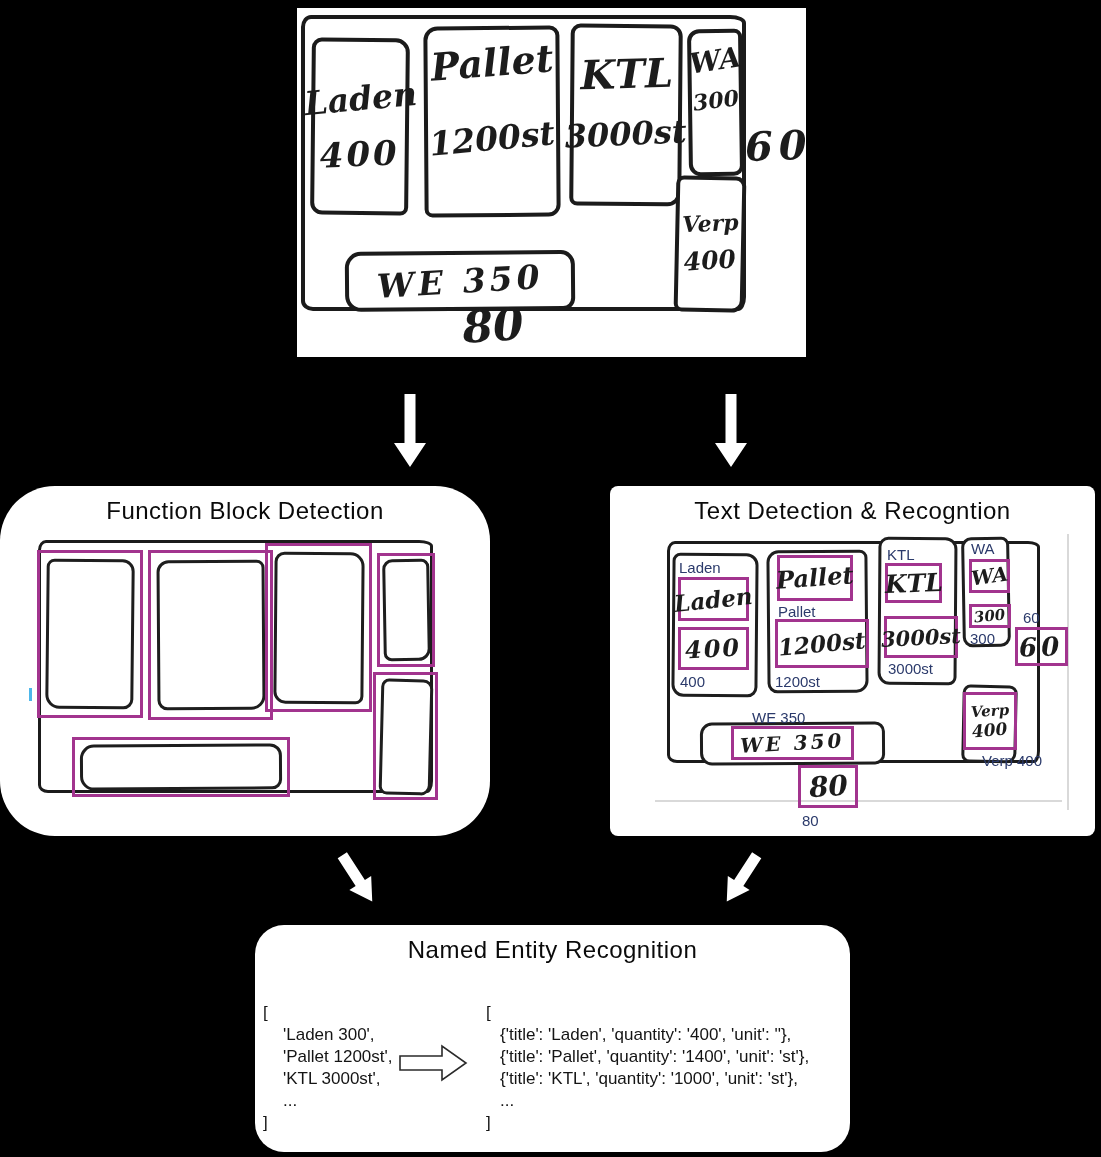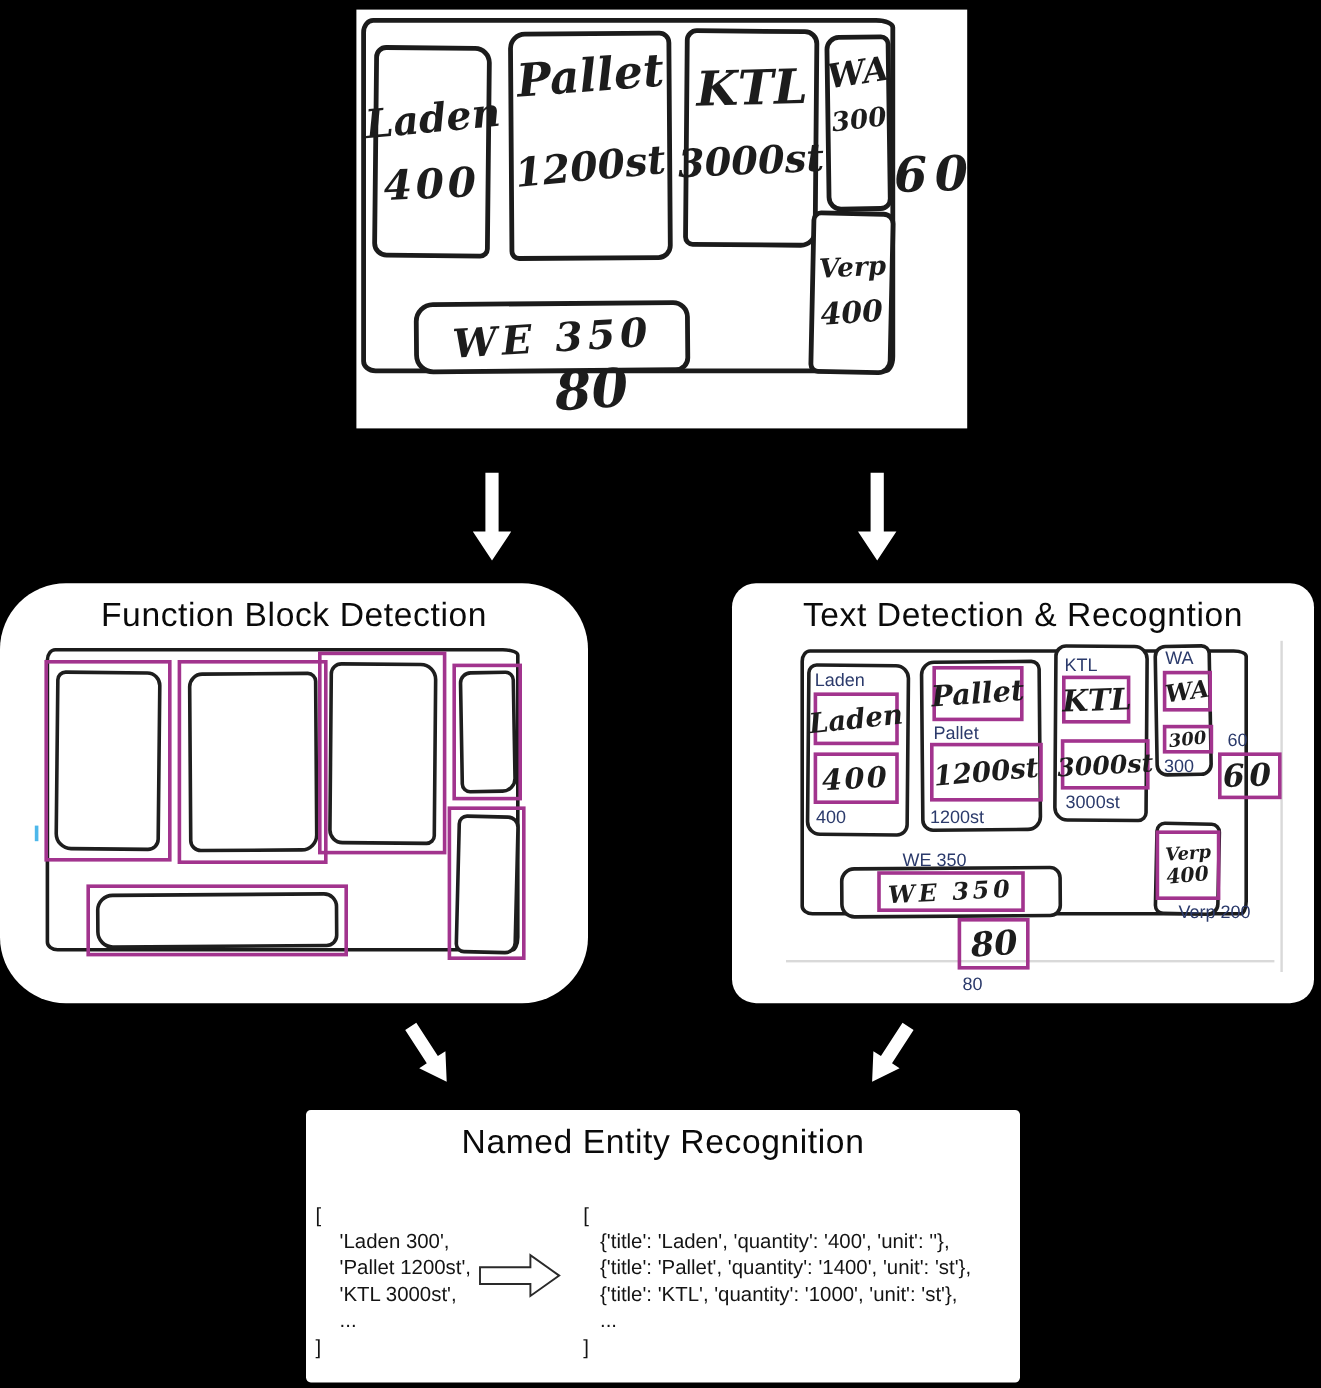--- a/index.html
+++ b/index.html
@@ -1,20 +1,20 @@
 <!DOCTYPE html>
 <html><head>
 <meta charset="utf-8">
 <style>
   html,body{margin:0;padding:0;background:#000;}
   body{position:relative;width:1101px;height:1157px;overflow:hidden;
        font-family:"Liberation Sans",sans-serif;}
   .abs{position:absolute;box-sizing:border-box;}
   .panel{position:absolute;background:#fff;box-sizing:border-box;}
-  .ptitle{width:100%;text-align:center;font-size:28px;color:#0a0a0a;
+  .ptitle{width:100%;text-align:center;font-size:24px;color:#0a0a0a;
           font-family:"Liberation Sans",sans-serif;letter-spacing:.5px;}
   
   .sblock{position:absolute;box-sizing:border-box;border:4px solid #1b1b1b;
           background:#fff;display:flex;flex-direction:column;align-items:center;}
   .mblock{position:absolute;box-sizing:border-box;border:3px solid #1e1e1e;background:#fff;}
   .frame{position:absolute;box-sizing:border-box;border:4px solid #1b1b1b;background:transparent;}
   .hand{font-family:"DejaVu Serif",serif;font-style:italic;font-weight:bold;
         color:#1c1c1c;display:block;text-align:center;line-height:1;}
   .pbox{position:absolute;box-sizing:border-box;border:3px solid #a2348e;
         display:flex;align-items:center;justify-content:center;flex-direction:column;}
@@ -97,21 +97,21 @@
 
   <div class="pbox" style="left:373px;top:186px;width:65px;height:128px;"></div>
   <div class="mblock" style="left:380px;top:193px;width:52px;height:116px;border-radius:8px 10px 10px 8px;transform:rotate(1.4deg);"></div>
 
   <div class="pbox" style="left:72px;top:251px;width:218px;height:60px;"></div>
   <div class="mblock" style="left:80px;top:258px;width:202px;height:46px;border-radius:14px 12px 10px 14px;transform:rotate(-.4deg);"></div>
 
   <div class="abs" style="left:29px;top:202px;width:3px;height:13px;background:#4db7ea;"></div>
 </div>
 
-<div class="panel" style="left:610px;top:486px;width:485px;height:350px;border-radius:20px;">
+<div class="panel" style="left:610px;top:486px;width:485px;height:350px;border-radius:8px;">
   <div class="ptitle" style="margin-top:11px;">Text Detection &amp; Recogntion</div>
 
   <div class="grayline" style="left:45px;top:314px;width:407px;height:2px;"></div>
   <div class="grayline" style="left:457px;top:48px;width:2px;height:276px;"></div>
 
   <div class="frame" style="left:57px;top:55px;width:373px;height:222px;border-width:3px;
               border-radius:8px 12px 6px 10px / 10px 6px 12px 8px;"></div>
 
   <div class="mblock" style="left:62px;top:67px;width:86px;height:144px;border-radius:8px 12px 10px 12px;transform:rotate(.5deg);"></div>
   <div class="mblock" style="left:157px;top:64px;width:101px;height:143px;border-radius:12px 8px 12px 10px;transform:rotate(-.5deg);"></div>
@@ -160,26 +160,26 @@
 
   <span class="ocr" style="left:69px;top:73px;">Laden</span>
   <span class="ocr" style="left:70px;top:187px;">400</span>
   <span class="ocr" style="left:168px;top:117px;">Pallet</span>
   <span class="ocr" style="left:165px;top:187px;">1200st</span>
   <span class="ocr" style="left:277px;top:60px;">KTL</span>
   <span class="ocr" style="left:278px;top:174px;">3000st</span>
   <span class="ocr" style="left:361px;top:54px;">WA</span>
   <span class="ocr" style="left:360px;top:144px;">300</span>
   <span class="ocr" style="left:413px;top:123px;">60</span>
-  <span class="ocr" style="left:372px;top:266px;">Verp 200</span>
+  <span class="ocr" style="left:372px;top:266px;">Verp 400</span>
   <span class="ocr" style="left:142px;top:223px;">WE 350</span>
   <span class="ocr" style="left:192px;top:326px;">80</span>
 </div>
 
-<div class="panel" style="left:255px;top:925px;width:595px;height:227px;border-radius:4px;">
+<div class="panel" style="left:255px;top:925px;width:595px;height:227px;border-radius:29px;">
   <div class="ptitle" style="margin-top:11px;">Named Entity Recognition</div>
 
   <div class="code" style="left:8px;top:77px;">
     <div>[</div>
     <div class="ind">'Laden 300',</div>
     <div class="ind">'Pallet 1200st',</div>
     <div class="ind">'KTL 3000st',</div>
     <div class="ind">...</div>
     <div>]</div>
   </div>

